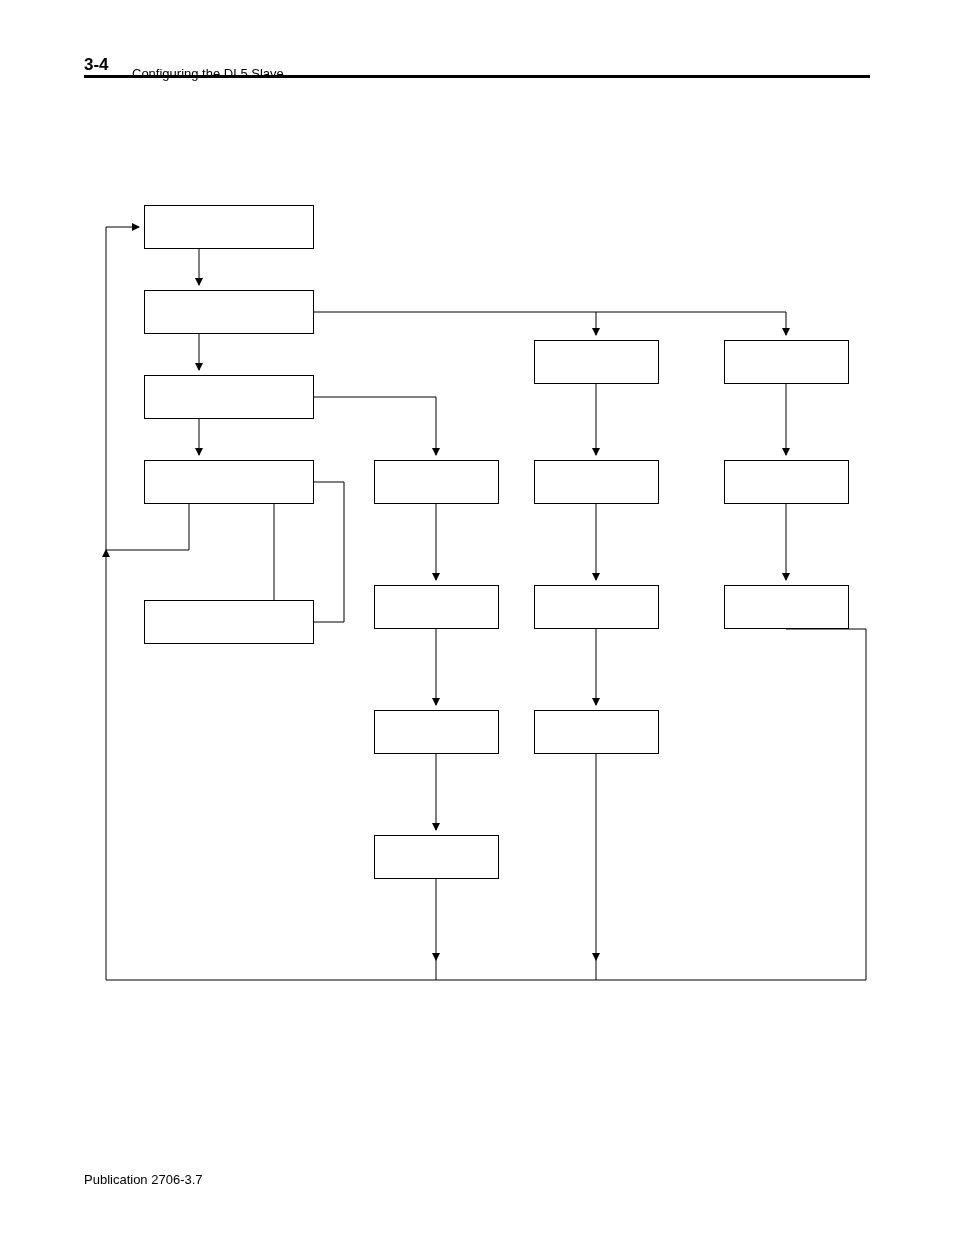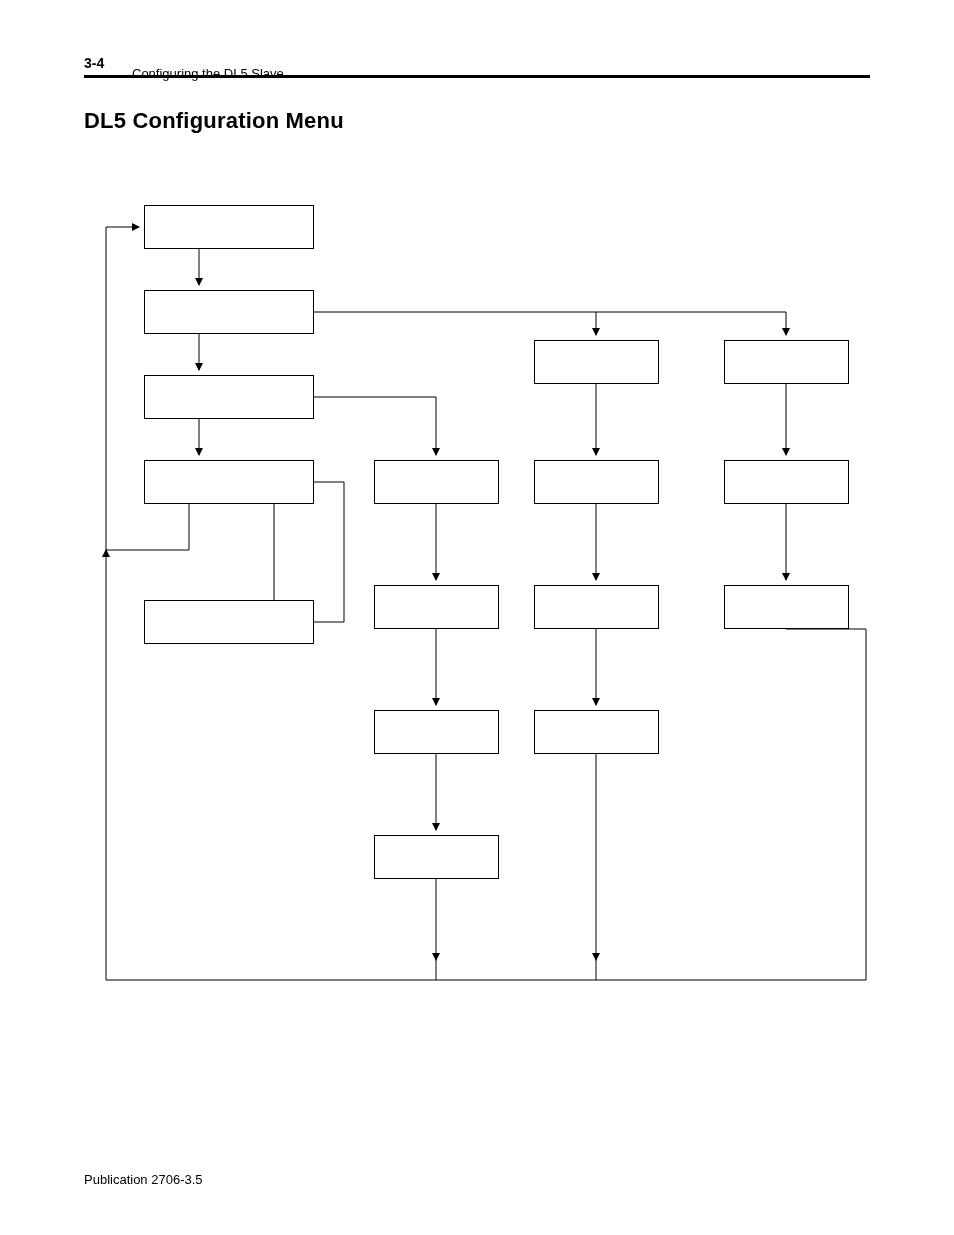--- a/index.html
+++ b/index.html
@@ -14,21 +14,21 @@
   .page {
     position: relative;
     width: 954px;
     height: 1235px;
   }
   .header-pagenum {
     position: absolute;
     left: 84px;
     top: 55px;
     font-weight: bold;
-    font-size: 14px;
+    font-size: 17px;
   }
   .header-chapter {
     position: absolute;
     left: 132px;
     top: 66px;
     font-size: 13px;
   }
   .header-rule {
     position: absolute;
     left: 84px;
@@ -75,21 +75,20 @@
   }
 </style>
 </head>
 <body>
 
 <div class="page">
   <div class="header-pagenum">3-4</div>
   <div class="header-chapter">Configuring the DL5 Slave</div>
   <div class="header-rule"></div>
 
-  <div class="section-title">DL5 Configuration Menu</div>
 
   <div class="diagram">
     <svg class="arrows">
       <defs>
         <marker id="ah-down" markerWidth="10" markerHeight="10" refX="5" refY="8" orient="0">
           <path d="M1,1 L9,1 L5,9 Z" fill="#000"></path>
         </marker>
         <marker id="ah-right" markerWidth="10" markerHeight="10" refX="8" refY="5" orient="0">
           <path d="M1,1 L1,9 L9,5 Z" fill="#000"></path>
         </marker>
@@ -136,14 +135,14 @@
         <div class="box" style="left: 450px; top: 150px; width: 125px; height: 44px;"></div>
         <div class="box" style="left: 450px; top: 270px; width: 125px; height: 44px;"></div>
         <div class="box" style="left: 450px; top: 395px; width: 125px; height: 44px;"></div>
         <div class="box" style="left: 450px; top: 520px; width: 125px; height: 44px;"></div>
         <div class="box" style="left: 640px; top: 150px; width: 125px; height: 44px;"></div>
         <div class="box" style="left: 640px; top: 270px; width: 125px; height: 44px;"></div>
         <div class="box" style="left: 640px; top: 395px; width: 125px; height: 44px;"></div>
       </div>
   </div>
 
-  <div class="footer">Publication 2706-3.5</div>
+  <div class="footer">Publication 2706-3.7</div>
 </div>
 
 </body></html>

